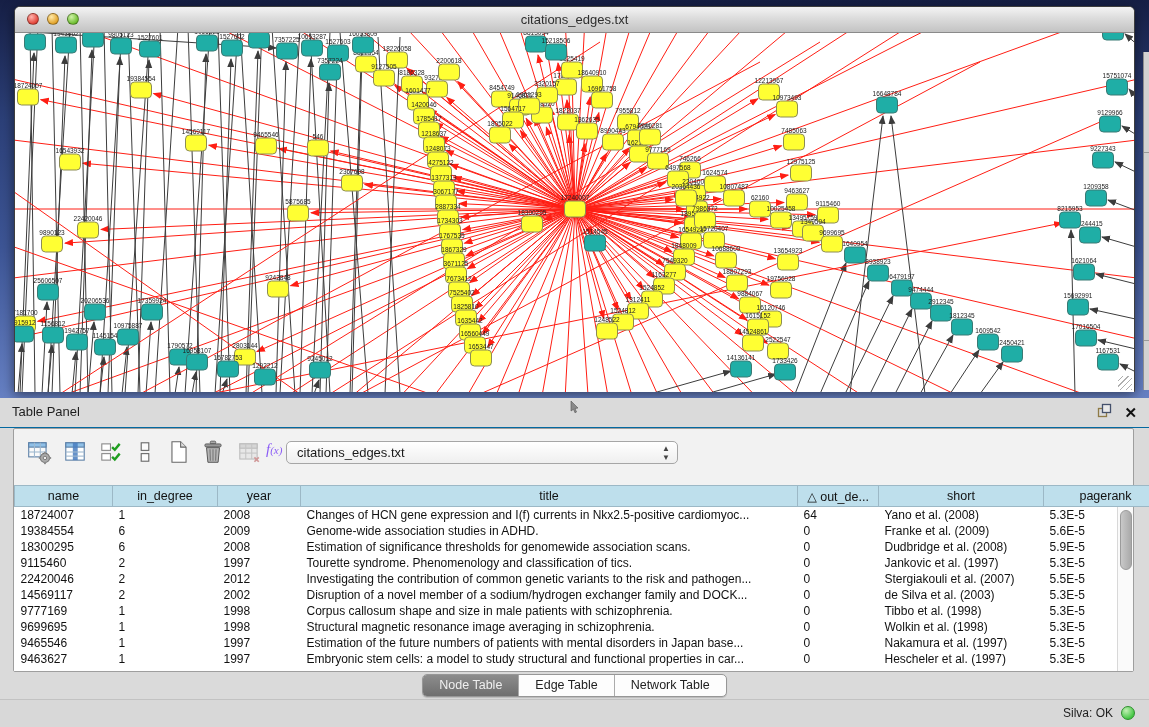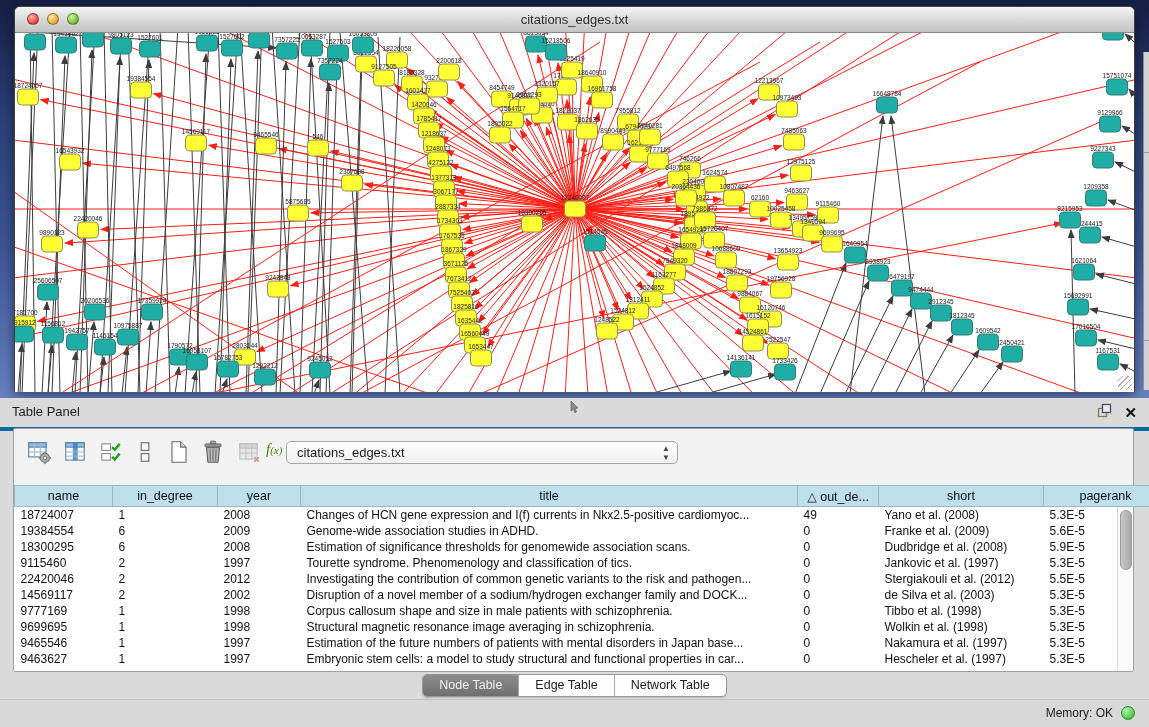--- a/index.html
+++ b/index.html
@@ -20,21 +20,21 @@
   .win-title{display:block;text-align:center;line-height:25px;font-size:13px;color:#2E2E2E;}
   .canvas{position:relative;width:1119px;height:359px;background:#FFF;overflow:hidden;}
   .canvas svg{position:absolute;left:0;top:0;font-family:"Liberation Sans",sans-serif;}
   .grip{position:absolute;right:2px;bottom:2px;width:14px;height:14px;
        background:repeating-linear-gradient(135deg,transparent 0 3px,#9A9A9A 3px 4px);opacity:.8;}
   .right-strip{position:absolute;right:0;top:52px;width:5px;height:338px;background:#D2D2D2;border-left:1px solid #8E8E8E;}
   .right-strip .sep{position:absolute;left:0;width:100%;height:1px;background:#9A9A9A;}
   .cursor{position:absolute;left:570px;top:399px;width:10px;height:12px;z-index:5;}
 
   .table-panel{position:absolute;top:398px;left:0;width:1149px;height:302px;background:#DADADA;}
-  .tp-header{height:29px;position:relative;border-bottom:4px solid #0369a1;padding-left:25px;}
+  .tp-header{height:29px;position:relative;border-bottom:1px solid #0369a1;padding-left:25px;}
   .tp-title{position:absolute;left:12px;top:0;line-height:28px;font-size:13px;color:#1E1E1E;}
   .tp-actions{position:absolute;right:12px;top:5px;display:flex;align-items:center;gap:12px;}
   .tp-close{font-size:15px;font-weight:bold;color:#111;line-height:18px;cursor:default;}
   .tp-inner{position:absolute;left:13px;top:30px;width:1121px;height:244px;background:#F2F2F2;
        border:1px solid #9E9E9E;border-radius:2px;box-sizing:border-box;}
   .tp-toolbar{position:absolute;left:0;top:0;width:100%;height:52px;}
   .tbtn{position:absolute;top:10px;width:26px;height:26px;}
   .combo{position:absolute;left:272px;top:12px;width:392px;height:23px;
        background:linear-gradient(#FFFFFF,#EFEFEF);border:1px solid #A6A6A6;border-radius:5px;
        font-size:13px;color:#1A1A1A;line-height:22px;padding-left:10px;box-sizing:border-box;}
@@ -707,21 +707,21 @@
         <svg width="26" height="26" viewBox="0 0 24 24" opacity="0.5">
           <rect x="3.5" y="4.5" width="16" height="14" fill="#DDD" stroke="#888"></rect>
           <rect x="3.5" y="4.5" width="16" height="4" fill="#BBB" stroke="#888"></rect>
           <line x1="9" y1="4.5" x2="9" y2="18.5" stroke="#999"></line>
             <line x1="14.5" y1="4.5" x2="14.5" y2="18.5" stroke="#999"></line>
           <line x1="3.5" y1="13" x2="19.5" y2="13" stroke="#999"></line>
           <line x1="17" y1="17" x2="21" y2="21" stroke="#B04040" stroke-width="1.6"></line>
             <line x1="21" y1="17" x2="17" y2="21" stroke="#B04040" stroke-width="1.6"></line>
         </svg>
       </span>
-      <span class="tbtn" style="left:252px;top:12px;font-family:'Liberation Serif',serif;font-style:italic;font-size:15px;color:#4d7c0f;">f<span style="font-size:11px">(x)</span></span>
+      <span class="tbtn" style="left:252px;top:12px;font-family:'Liberation Serif',serif;font-style:italic;font-size:15px;color:#8b5cf6;">f<span style="font-size:11px">(x)</span></span>
       <div class="combo">
         <span>citations_edges.txt</span>
         <span class="combo-arrows">
             <span>▲</span>
             <span>▼</span>
           </span>
       </div>
     </div>
     <div class="tbl-wrap">
       <table class="data" id="datatable">
@@ -735,21 +735,21 @@
               <th style="width: 158px;">short</th>
               <th style="width: 117px;">pagerank</th>
             </tr>
           </thead>
         <tbody id="tbody">
             <tr>
               <td>18724007</td>
               <td>1</td>
               <td>2008</td>
               <td>Changes of HCN gene expression and I(f) currents in Nkx2.5-positive cardiomyoc...</td>
-              <td>49</td>
+              <td>64</td>
               <td>Yano et al. (2008)</td>
               <td>5.3E-5</td>
             </tr>
             <tr>
               <td>19384554</td>
               <td>6</td>
               <td>2009</td>
               <td>Genome-wide association studies in ADHD.</td>
               <td>0</td>
               <td>Franke et al. (2009)</td>
@@ -772,21 +772,21 @@
               <td>0</td>
               <td>Jankovic et al. (1997)</td>
               <td>5.3E-5</td>
             </tr>
             <tr>
               <td>22420046</td>
               <td>2</td>
               <td>2012</td>
               <td>Investigating the contribution of common genetic variants to the risk and pathogen...</td>
               <td>0</td>
-              <td>Stergiakouli et al. (2012)</td>
+              <td>Stergiakouli et al. (2007)</td>
               <td>5.5E-5</td>
             </tr>
             <tr>
               <td>14569117</td>
               <td>2</td>
               <td>2002</td>
               <td>Disruption of a novel member of a sodium/hydrogen exchanger family and DOCK...</td>
               <td>0</td>
               <td>de Silva et al. (2003)</td>
               <td>5.3E-5</td>
@@ -837,15 +837,15 @@
   <div class="tabbar">
     <div class="seg">
       <div class="seg-item active">Node Table</div>
       <div class="seg-item">Edge Table</div>
       <div class="seg-item">Network Table</div>
     </div>
   </div>
 </div>
 
 <div class="statusbar">
-  <span class="mem">Memory: OK</span>
+  <span class="mem">Silva: OK</span>
   <span class="mem-dot"></span>
 </div>
 
 </body></html>

